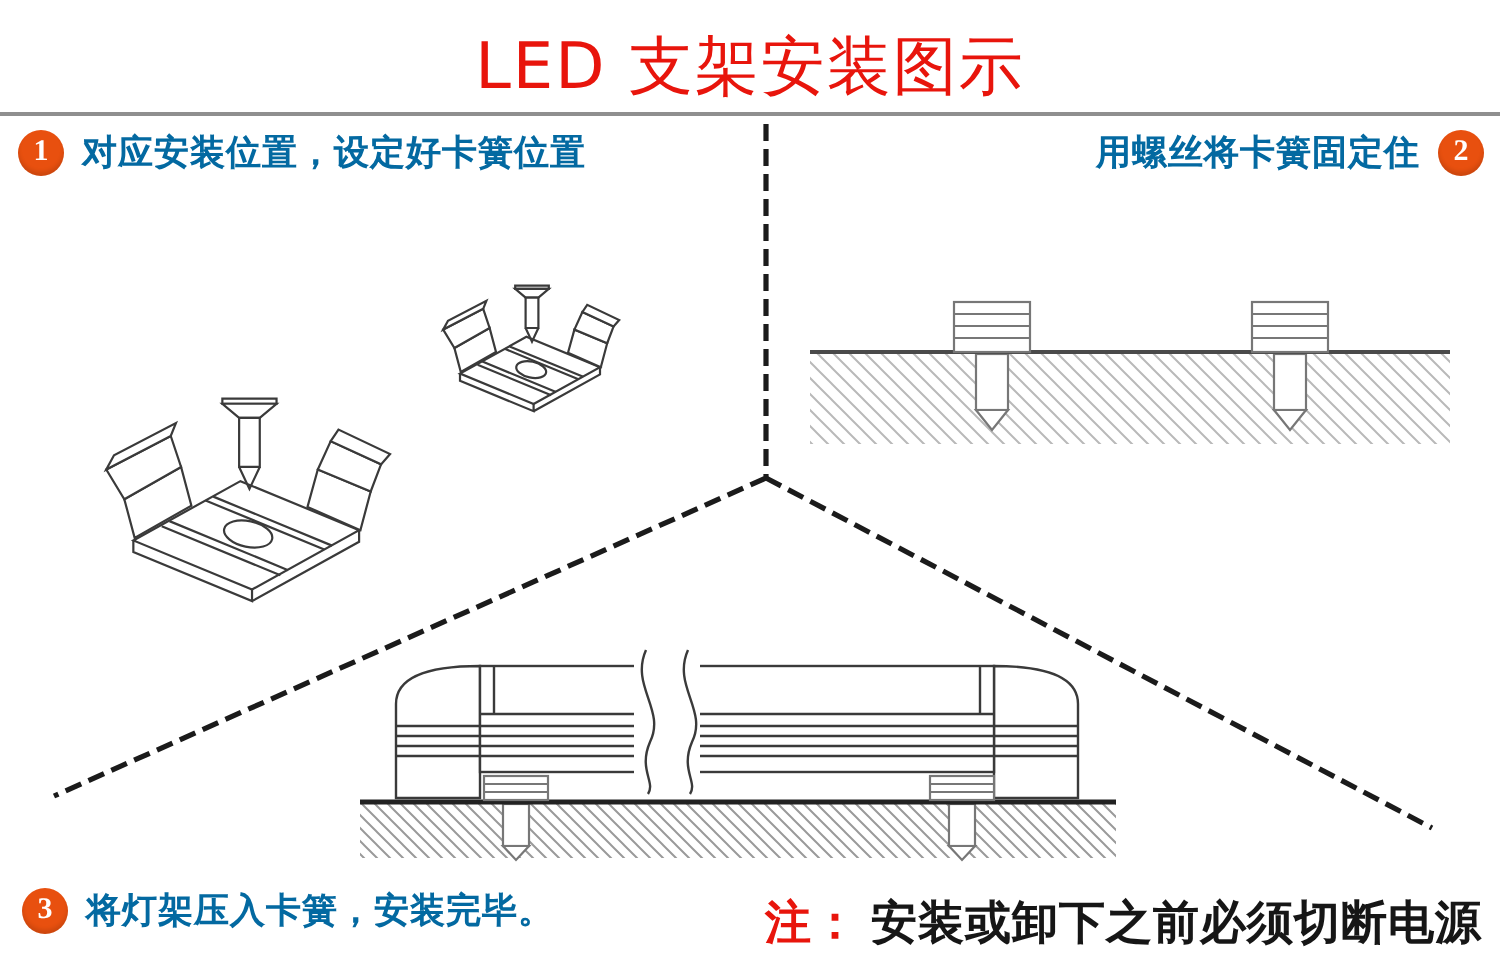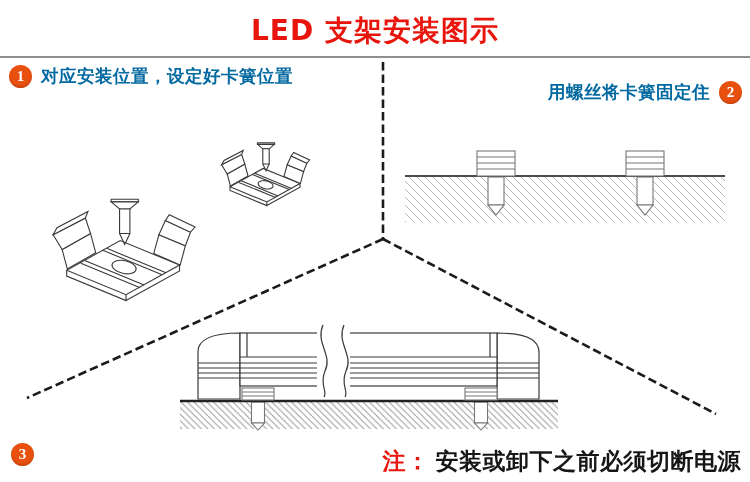--- a/index.html
+++ b/index.html
@@ -4,41 +4,41 @@
 <style>
   html,body{margin:0;padding:0;background:#fff;}
   .canvas{
     position:relative;width:750px;height:482px;background:#fff;overflow:hidden;
     font-family:"Liberation Serif","DejaVu Serif",serif;
   }
   .title{
     position:absolute;left:0;right:0;top:12px;text-align:center;
     color:var(--title-red,#e8150c);
     font-family:"DejaVu Sans","Liberation Sans",sans-serif;
-    font-size:28px;font-weight:700;letter-spacing:1px;
+    font-size:32px;font-weight:400;letter-spacing:1px;
   }
   .top-rule{
     position:absolute;left:0;right:0;top:56px;height:2px;
     background:var(--rule-gray,#8f8f8f);
   }
   .art{position:absolute;left:0;top:0;width:750px;height:482px;}
   .step-label{position:absolute;display:flex;align-items:center;gap:9px;}
   .badge{
     width:23px;height:23px;border-radius:50%;
     background:var(--badge-orange,#e8500f);
     color:#fff;font-weight:700;font-size:15px;line-height:23px;text-align:center;
     font-family:"Liberation Serif","DejaVu Serif",serif;
     box-shadow:inset 0 -2px 2px rgba(0,0,0,0.12);
     flex:0 0 auto;
   }
   .step-text{
     font-size:17.5px;font-weight:700;color:#0369a1;letter-spacing:0.5px;white-space:nowrap;
   }
   .s1{left:9px;top:64px;}
-  .s2{right:8px;top:80px;}
+  .s2{right:8px;top:64px;}
   .s3{left:11px;top:443px;}
   .note{
     position:absolute;right:9px;top:446px;font-size:23px;font-weight:700;
     letter-spacing:0.5px;white-space:nowrap;color:#161616;
   }
   .note-prefix{color:var(--note-red,#e8150c);margin-right:6px;}
   
   .divider{stroke:var(--divider-black,#1b1b1b);stroke-width:2.6;stroke-dasharray:8.5 4;fill:none;}
   .surface2{stroke:#4a4a4a;stroke-width:2;fill:none;}
   .surface3{stroke:#222;stroke-width:2.5;fill:none;}
@@ -171,19 +171,20 @@
     <span class="step-text">对应安装位置，设定好卡簧位置</span>
   </div>
 
   <div class="step-label s2">
     <span class="step-text">用螺丝将卡簧固定住</span>
     <span class="badge">2</span>
   </div>
 
   <div class="step-label s3">
     <span class="badge">3</span>
+    <span class="step-text">将灯架压入卡簧，安装完毕。</span>
   </div>
 
   <div class="note">
     <span class="note-prefix">注：</span><span>安装或卸下之前必须切断电源</span>
   </div>
 
 </div>
 
 </body></html>

